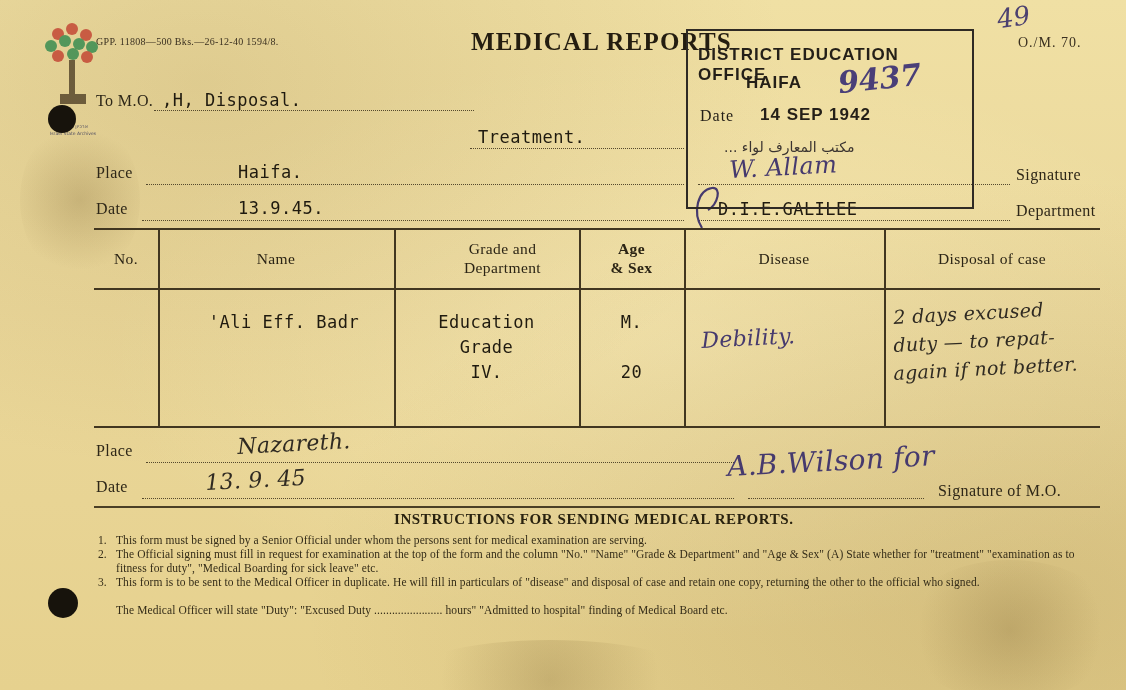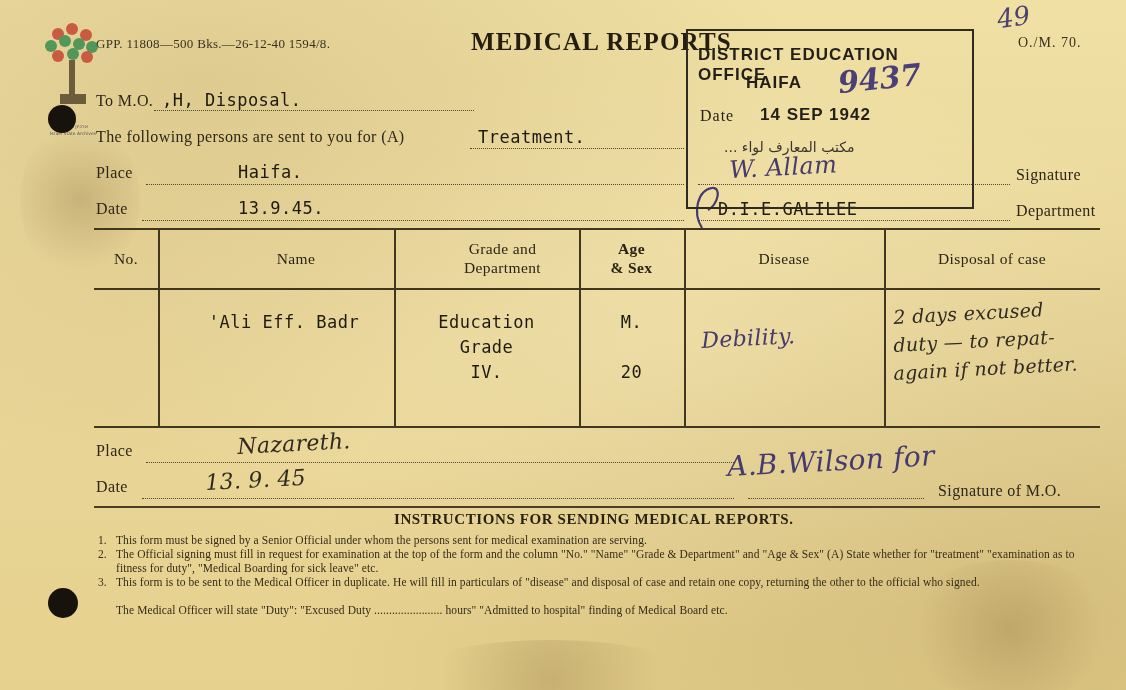--- a/index.html
+++ b/index.html
@@ -34,21 +34,21 @@
     top: 14px;
     width: 1045px;
     height: 620px;
     z-index: 2;
   }
   .doc-text { position: absolute; }
 
   
   .tinyprint {
     font-family: "Liberation Serif", serif;
-    font-size: 13px;
+    font-size: 10px;
     letter-spacing: 0.3px;
     color: #3a3020;
   }
   .om70 {
     font-family: "Liberation Serif", serif;
     font-size: 14px;
     letter-spacing: 1px;
     color: #3a3020;
   }
   .maintitle {
@@ -258,21 +258,20 @@
     <div class="doc-text tinyprint" style="left:38px; top:22px;">GPP. 11808—500 Bks.—26-12-40  1594/8.</div>
 
     <div class="doc-text maintitle" style="left:413px; top:14px;">MEDICAL REPORTS</div>
 
     <div class="doc-text om70" style="left:960px; top:21px;">O./M. 70.</div>
 
     <div class="doc-text label" style="left:38px; top:78px;">To M.O.</div>
     <div class="dotline" style="left:96px; top:96px; width:320px;"></div>
     <div class="doc-text typed" style="left:104px; top:76px;">,H, Disposal.</div>
 
-    <div class="doc-text label" style="left:38px; top:114px;">The following persons are sent to you for (A)</div>
     <div class="dotline" style="left:412px; top:134px; width:214px;"></div>
     <div class="doc-text typed" style="left:420px; top:113px;">Treatment.</div>
 
     <div class="doc-text label" style="left:38px; top:150px;">Place</div>
     <div class="dotline" style="left:88px; top:170px; width:538px;"></div>
     <div class="doc-text typed" style="left:180px; top:148px;">Haifa.</div>
 
     <div class="doc-text label" style="left:38px; top:186px;">Date</div>
     <div class="dotline" style="left:84px; top:206px; width:542px;"></div>
     <div class="doc-text typed" style="left:180px; top:184px;">13.9.45.</div>
@@ -305,21 +304,21 @@
       <div class="hline" style="left:0; top:60px; width:1006px;"></div>
       <div class="hline" style="left:0; top:198px; width:1006px;"></div>
 
       <div class="vline" style="left:64px; top:0; height:198px;"></div>
       <div class="vline" style="left:300px; top:0; height:198px;"></div>
       <div class="vline" style="left:485px; top:0; height:198px;"></div>
       <div class="vline" style="left:590px; top:0; height:198px;"></div>
       <div class="vline" style="left:790px; top:0; height:198px;"></div>
 
       <div class="th" style="left:0;   top:21px; width:64px;">No.</div>
-      <div class="th" style="left:64px; top:21px; width:236px;padding-left:20px;">Name</div>
+      <div class="th" style="left:64px; top:21px; width:236px;">Name</div>
       <div class="th" style="left:300px; top:11px; width:217px;">Grade and<br>Department</div>
       <div class="th" style="left:485px; top:11px; width:105px;font-weight:bold;">Age<br>&amp; Sex</div>
       <div class="th" style="left:590px; top:21px; width:200px;">Disease</div>
       <div class="th" style="left:790px; top:21px; width:216px;">Disposal of case</div>
 
       <div class="cell-typed" style="left:64px; top:82px; width:236px;padding-left:8px;">'Ali Eff. Badr</div>
 
       <div class="cell-typed" style="left:300px; top:82px; width:185px;">Education<br>Grade<br>IV.</div>
 
       <div class="cell-typed" style="left:485px; top:82px; width:105px;">M.<br><br>20</div>

